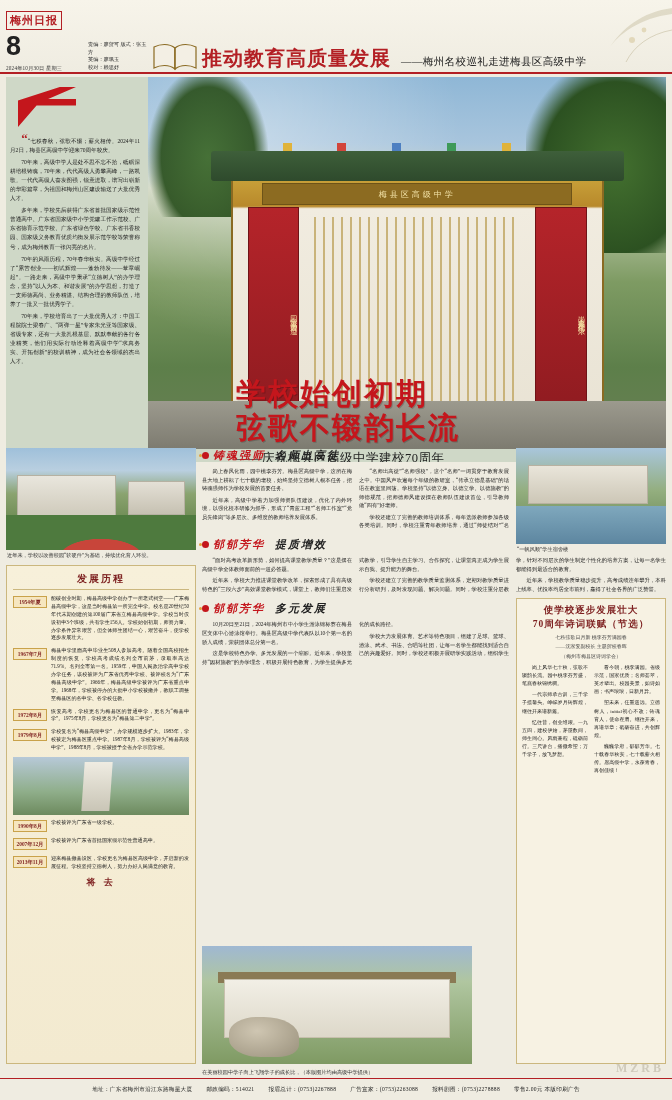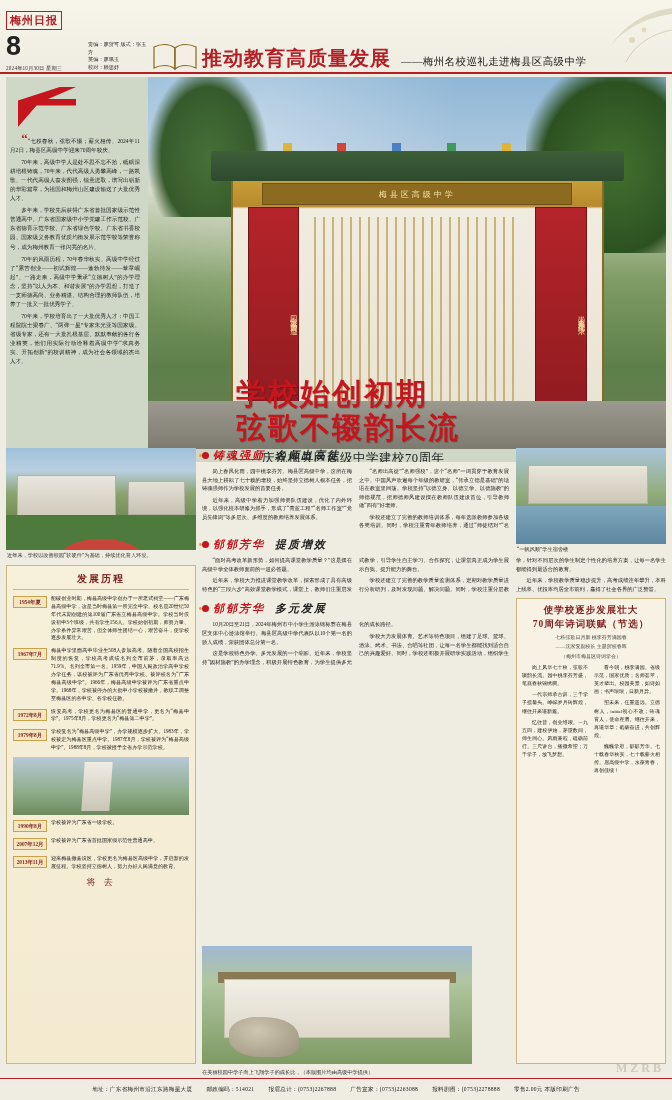--- a/index.html
+++ b/index.html
@@ -217,21 +217,21 @@
     flex:0 0 34px; font-size:5.4px; color:#7d1f1f; font-weight:bold;
     border:1px solid #c9a24a; background:#f6e6bf; height:12px; line-height:11px;
     text-align:center; margin-right:4px; margin-top:1px;
   }
   .tl-body { flex:1; font-size:5.1px; line-height:1.55; color:#222; text-align: justify;}
   .tl-photo { width:100%; height:58px; margin:4px 0;
     background: linear-gradient(180deg,#b7c9d8,#8fae8a 60%,#6d8a5e);
     position:relative; overflow:hidden;}
   .tl-photo .mon { position:absolute; left:40%; top:8%; width:16%; height:84%;
     background: linear-gradient(180deg,#efece2,#c9c5b6); transform: skewX(-4deg);}
-  .tl-foot { text-align:center; font-size:9px; color:#7d1f1f; font-weight:normal; letter-spacing:3px; margin-top:3px;}
+  .tl-foot { text-align:center; font-size:9px; color:#7d1f1f; font-weight:bold; letter-spacing:3px; margin-top:3px;}
 
   
   .cols {
     position:absolute; left:202px; top:448px; right:6px; bottom:36px;
   }
   .sec-head {
     display:flex; align-items:center; margin: 0 0 4px 0; font-style: italic;
   }
   .sec-head .dot {
     width:7px; height:7px; border-radius:50%; background:#c4161c; margin-right:4px;

